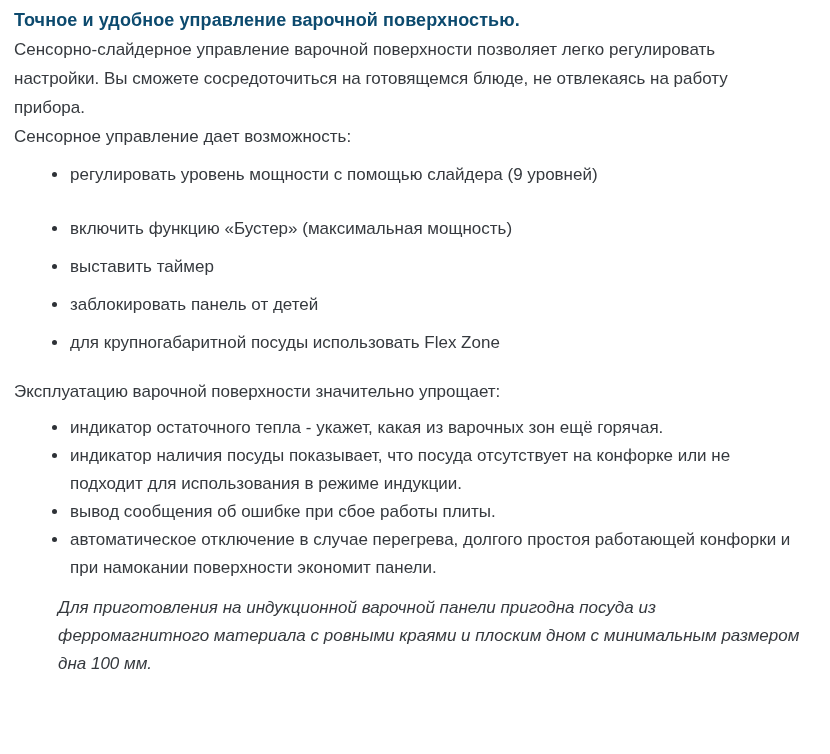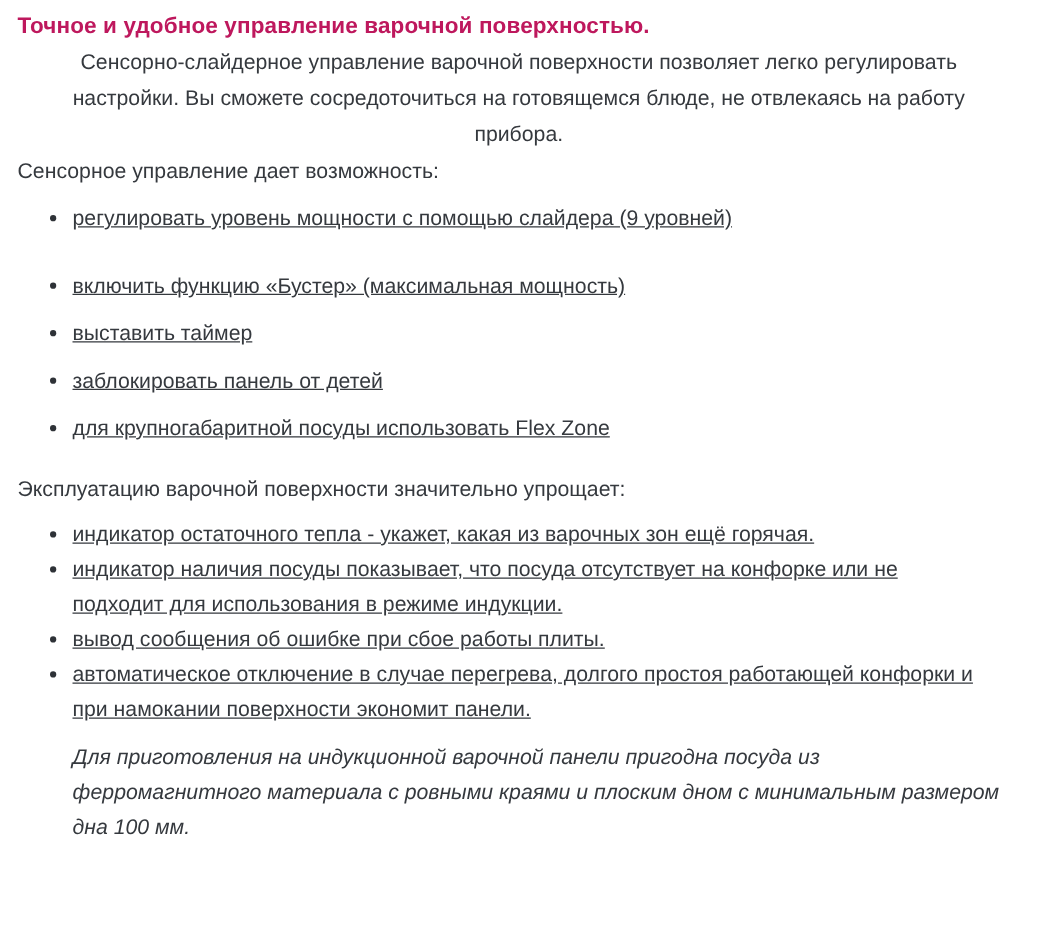--- a/index.html
+++ b/index.html
@@ -18,39 +18,37 @@
   }
   .wrap {
     padding: 6px 14px 0 14px;
     box-sizing: border-box;
   }
   .heading {
     margin: 0;
     font-size: 18px;
     font-weight: 700;
     line-height: 29px;
-    color: #be185d;
+    color: #0c4a6e;
     letter-spacing: 0.1px;
   }
   .t-line {
     line-height: 29px;
-    text-align: center;
   }
   .lead1 {
     line-height: 29px;
   }
   .lead2 {
     margin-top: 21px;
     line-height: 28px;
   }
   .list {
-    margin: 0;
+    margin: 12px;
     padding: 0;
     list-style: none;
-    text-decoration: underline;
   }
   .list1 { margin-top: 10px; }
   .list2 { margin-top: 8px; }
   .li {
     display: flex;
     align-items: flex-start;
     line-height: 28px;
   }
   .list1 .li { margin-bottom: 10px; }
   .list1 .li.gap-after { margin-bottom: 26px; }

